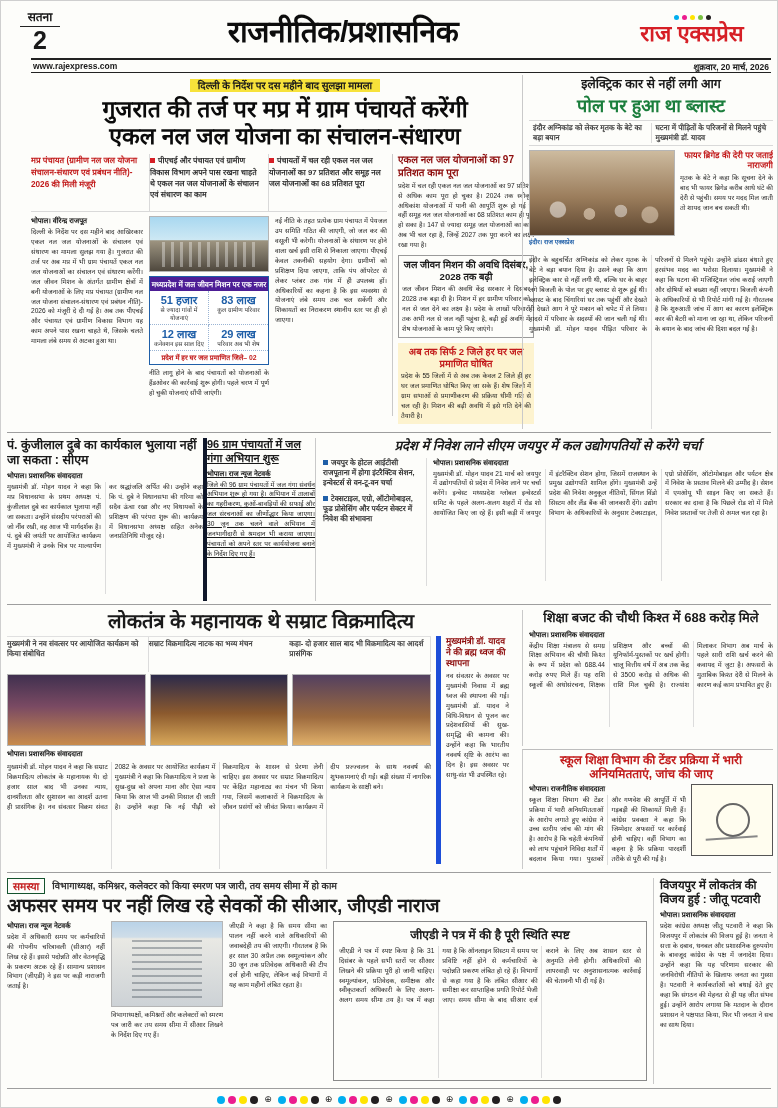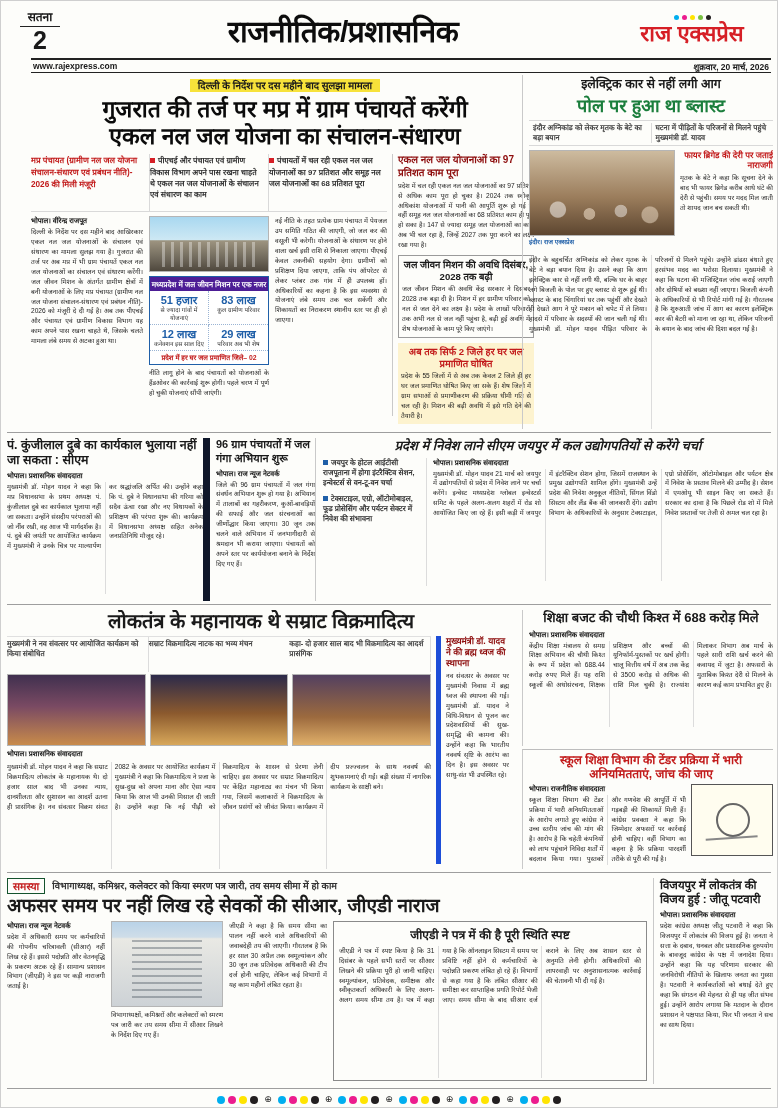--- a/index.html
+++ b/index.html
@@ -80,21 +80,21 @@
                radial-gradient(circle at 40% 55%, rgba(255,240,220,.5) 0 7%, transparent 8%),
                radial-gradient(circle at 65% 45%, rgba(255,255,255,.45) 0 7%, transparent 8%),
                radial-gradient(circle at 88% 58%, rgba(255,240,220,.45) 0 7%, transparent 8%); }
   .e-side { flex:1; padding-left:5px; }
   .e-red { color:#c21b1b; font-size:8.4px; font-weight:bold; line-height:1.25; margin-bottom:2px;text-align:right; }
   .e-credit { font-size:6.4px; color:#1f5fa8; font-weight:bold; margin-top:1px; }
   .e-body { margin-top:4px; height:178px; }
   
   .kunjilal { position:absolute; left:6px; top:437px; width:196px; height:163px; overflow:hidden; }
   .kj-h { font-size:12.5px; font-weight:bold; line-height:1.2; margin-bottom:3px; }
-  .jalganga { position:absolute; left:202px; top:437px; width:112px; height:163px; border-left:7px solid #0f172a; padding-left:6px; overflow:hidden; }
+  .jalganga { position:absolute; left:202px; top:437px; width:112px; height:163px; border-left:4px solid #0f172a; overflow:hidden;text-decoration:underline; }
   .jg-h { font-size:11px; font-weight:bold; line-height:1.25; margin-bottom:3px; }
   .investment { position:absolute; left:314px; top:437px; width:458px; height:163px; border-left:1px solid #c9c9c9; padding-left:7px; overflow:hidden; }
   .inv-h { font-size:13px; font-weight:bold; text-align:center; line-height:1.2; margin-bottom:4px;font-style:italic; }
   .inv-row { display:flex; height:128px; }
   .inv-bullets { width:104px; border-right:1px solid #dcdcdc; padding-right:5px; }
   .inv-b { font-size:7.4px; font-weight:bold; color:#333; line-height:1.4; margin-bottom:5px; }
   .inv-b::before { content:""; display:inline-block; width:5px; height:5px; background:#1f5fa8; margin-right:3px; }
   .inv-text { flex:1; padding-left:6px; }
   
   .vikram { position:absolute; left:6px; top:609px; width:508px; height:259px; overflow:hidden; }

